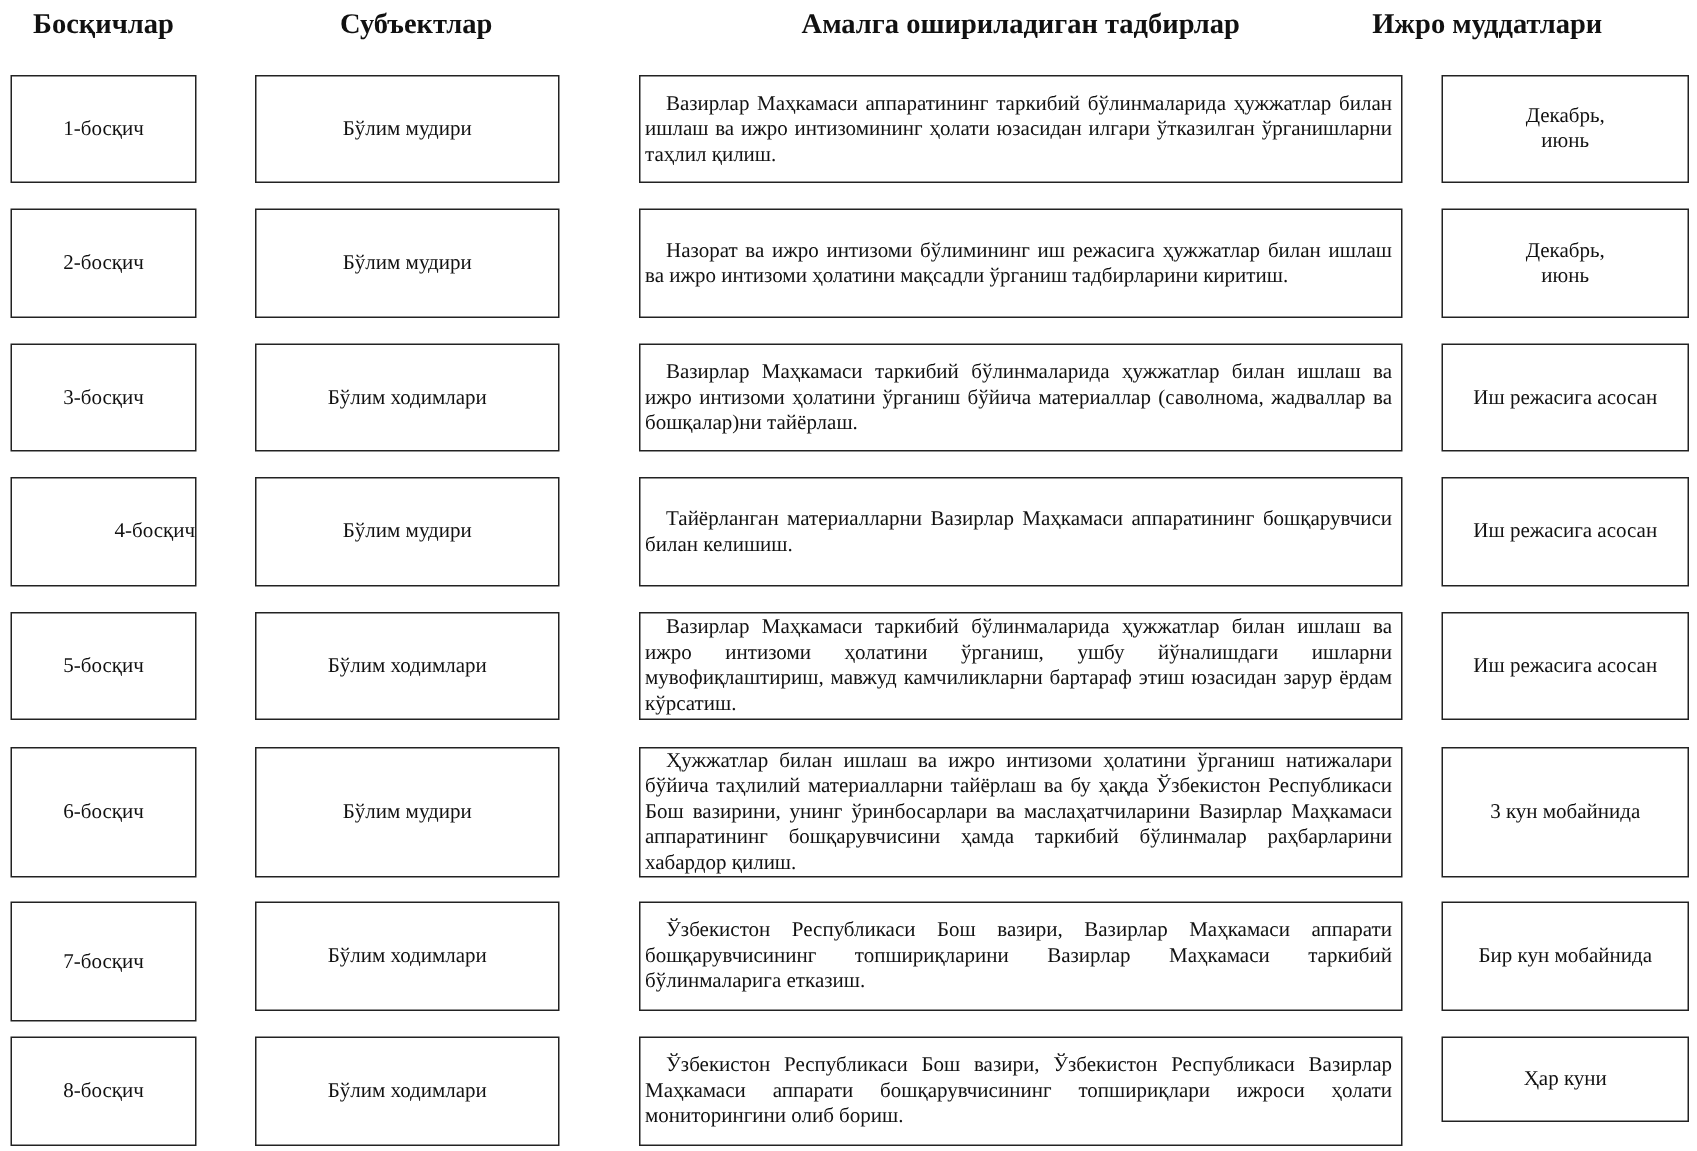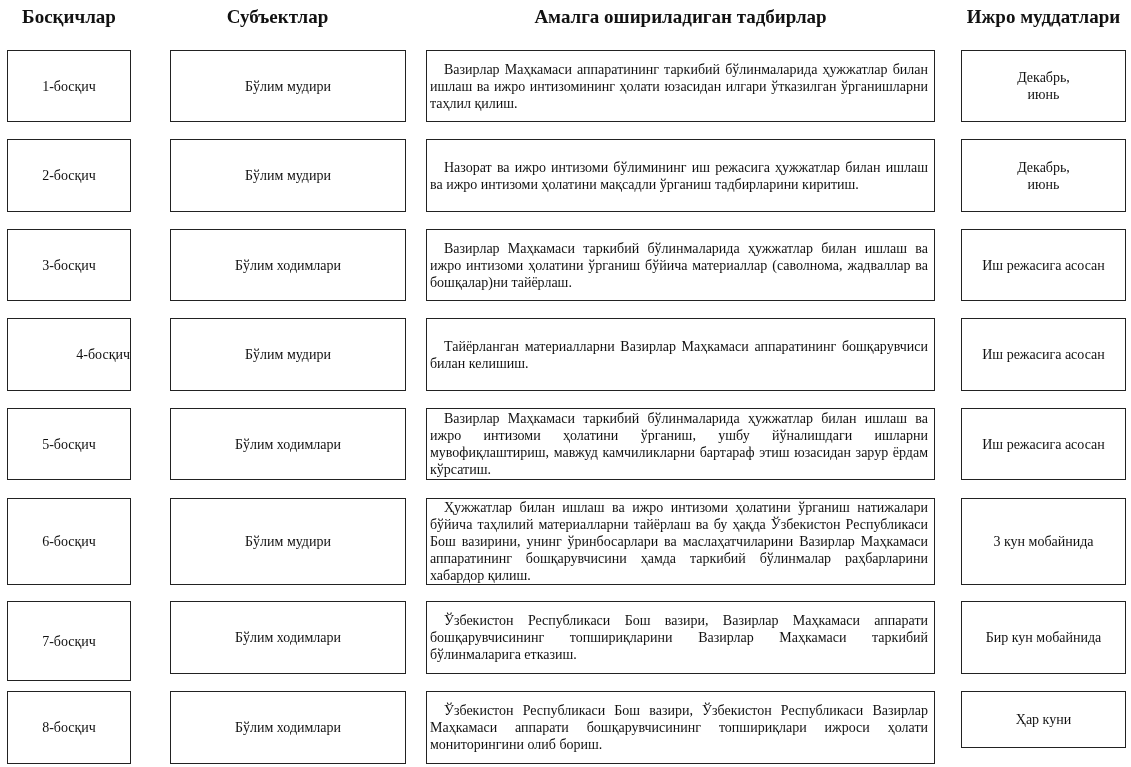--- a/index.html
+++ b/index.html
@@ -6,32 +6,32 @@
   body { width:1131px; height:767px; position:relative; overflow:hidden;
          font-family:"Liberation Serif", "DejaVu Serif", serif; color:#111; }
   .hdr { position:absolute; top:6px; height:22px; font-weight:bold; font-size:19px;
          text-align:center; line-height:22px; }
   .box { position:absolute; box-sizing:border-box; border:1.5px solid #222;
          background:#fff; display:flex; align-items:center; justify-content:center;
          text-align:center; font-size:14px; line-height:17px; }
   .box.txt { justify-content:flex-start; text-align:justify; padding:0 6px 0 3px; }
   .box.txt span { display:block; width:100%; text-indent:14px; text-align:justify; }
   .c1 { left:7px; width:124px; }
-  .c2 { left:170px; width:236px; }
+  .c2 { left:170px; width:203px; }
   .c3 { left:426px; width:509px; }
   .c4 { left:961px; width:165px; }
   .deadline span { display:block; white-space:pre-line; }
 </style>
 </head>
 <body>
 
 <div class="hdr" style="left:7px;width:124px;">Босқичлар</div>
 <div class="hdr" style="left:170px;width:215px;">Субъектлар</div>
 <div class="hdr" style="left:426px;width:509px;">Амалга ошириладиган тадбирлар</div>
-<div class="hdr" style="left:961px;width:165px;">Ижро муддатлари</div>
+<div class="hdr" style="left:909px;width:165px;">Ижро муддатлари</div>
 
 <div class="box c1" style="top:50px;height:72px;">
     <span>1-босқич</span>
   </div>
 <div class="box c2" style="top:50px;height:72px;">
     <span>Бўлим мудири</span>
   </div>
 <div class="box c3 txt" style="top:50px;height:72px;">
     <span>Вазирлар Маҳкамаси аппаратининг таркибий бўлинмаларида ҳужжатлар билан ишлаш ва ижро интизомининг ҳолати юзасидан илгари ўтказилган ўрганишларни таҳлил қилиш.</span>
   </div>

